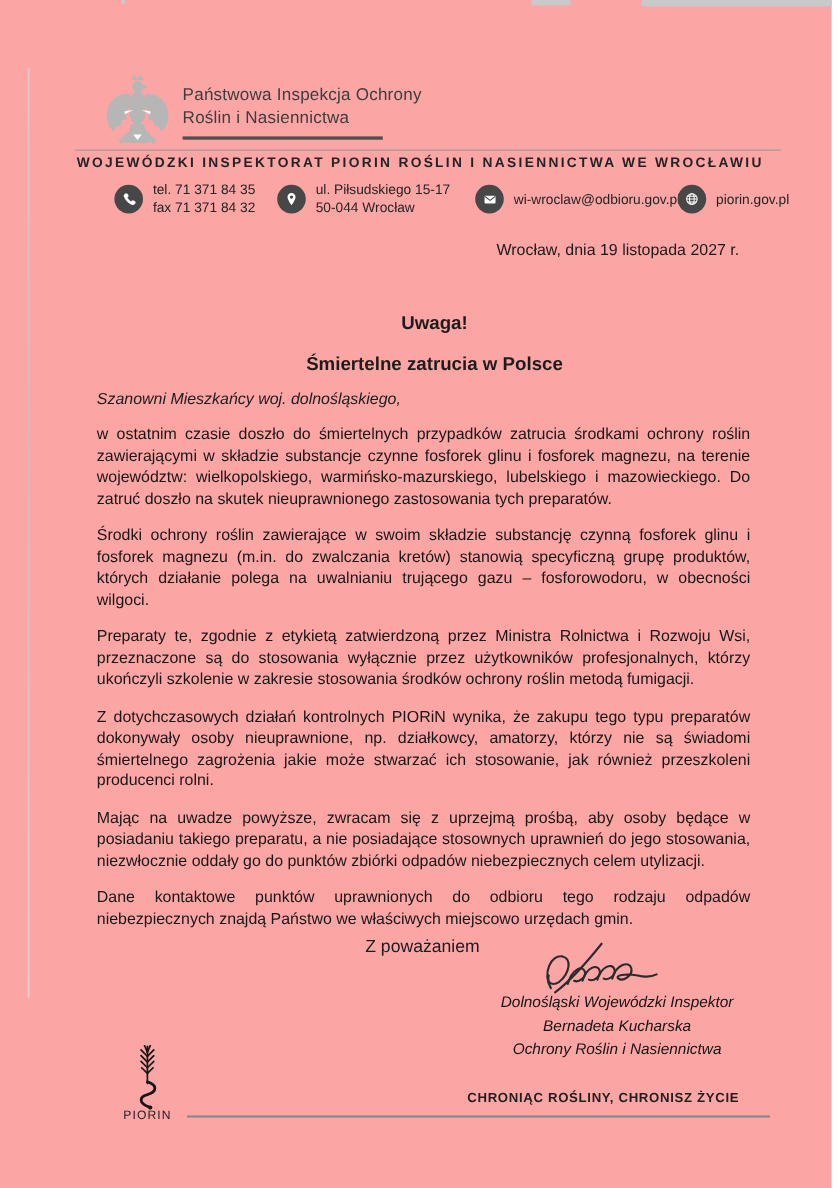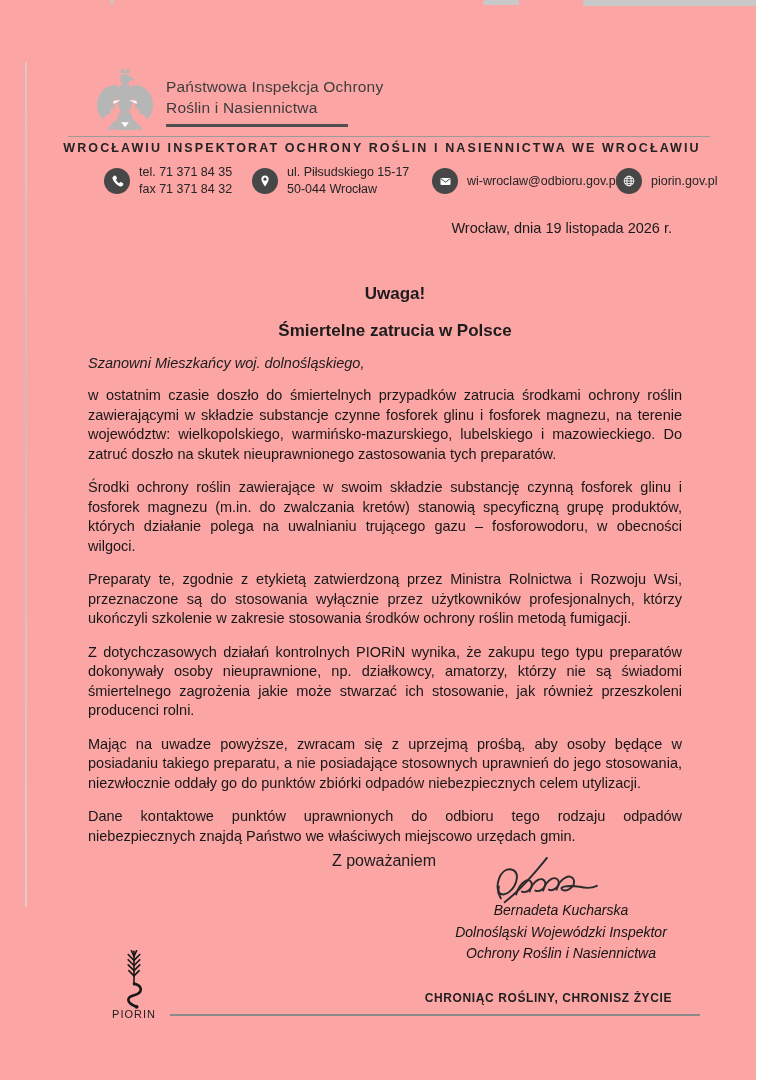--- a/index.html
+++ b/index.html
@@ -113,21 +113,21 @@
       <path d="M28,58 l8,0 -4,5 z"></path>
     </g>
   </svg>
   <div class="org-name">
     <div>Państwowa Inspekcja Ochrony</div>
     <div>Roślin i Nasiennictwa</div>
   </div>
   <div class="logo-underline"></div>
   <div class="thin-rule"></div>
 
-  <div class="office-banner">WROCŁAWIU INSPEKTORAT OCHRONY ROŚLIN I NASIENNICTWA WE WROCŁAWIU</div>
+  <div class="office-banner">WOJEWÓDZKI INSPEKTORAT PIORIN ROŚLIN I NASIENNICTWA WE WROCŁAWIU</div>
 
   <div class="contact-group g-phone">
     <span class="icon-circle">
       <svg width="15" height="15" viewBox="0 0 24 24">
           <path fill="#ffffff" d="M6.5,3 C7.5,2.2 9,2.5 9.6,3.6 L10.8,5.7 C11.3,6.6 11,7.7 10.2,8.3 L9.3,9 C10.2,11 12.9,13.7 14.9,14.6 L15.6,13.7 C16.2,12.9 17.3,12.6 18.2,13.1 L20.3,14.3 C21.4,14.9 21.7,16.4 20.9,17.4 L19.8,18.8 C19,19.8 17.7,20.2 16.5,19.8 C11.3,18 6,12.7 4.1,7.4 C3.7,6.2 4.1,4.9 5.1,4.1 Z"></path>
         </svg>
     </span>
     <div class="contact-text">
       <div>tel. 71 371 84 35</div>
       <div>fax 71 371 84 32</div>
@@ -163,21 +163,21 @@
           <circle cx="12" cy="12" r="7.2"></circle>
           <ellipse cx="12" cy="12" rx="3.2" ry="7.2"></ellipse>
           <line x1="4.8" y1="12" x2="19.2" y2="12"></line>
           <line x1="5.8" y1="8" x2="18.2" y2="8"></line>
           <line x1="5.8" y1="16" x2="18.2" y2="16"></line>
         </svg>
     </span>
     <div class="contact-text single">piorin.gov.pl</div>
   </div>
 
-  <div class="dateline">Wrocław, dnia 19 listopada 2026 r.</div>
+  <div class="dateline">Wrocław, dnia 19 listopada 2027 r.</div>
 
   <div class="title1">Uwaga!</div>
   <div class="title2">Śmiertelne zatrucia w Polsce</div>
 
   <div class="salutation">Szanowni Mieszkańcy woj. dolnośląskiego,</div>
   <div class="body-copy">
     <p>w ostatnim czasie doszło do śmiertelnych przypadków zatrucia środkami ochrony roślin zawierającymi w składzie substancje czynne fosforek glinu i fosforek magnezu, na terenie województw: wielkopolskiego, warmińsko-mazurskiego, lubelskiego i mazowieckiego. Do zatruć doszło na skutek nieuprawnionego zastosowania tych preparatów.</p>
     <p>Środki ochrony roślin zawierające w swoim składzie substancję czynną fosforek glinu i fosforek magnezu (m.in. do zwalczania kretów) stanowią specyficzną grupę produktów, których działanie polega na uwalnianiu trującego gazu – fosforowodoru, w obecności wilgoci.</p>
     <p>Preparaty te, zgodnie z etykietą zatwierdzoną przez Ministra Rolnictwa i Rozwoju Wsi, przeznaczone są do stosowania wyłącznie przez użytkowników profesjonalnych, którzy ukończyli szkolenie w zakresie stosowania środków ochrony roślin metodą fumigacji.</p>
     <p>Z dotychczasowych działań kontrolnych PIORiN wynika, że zakupu tego typu preparatów dokonywały osoby nieuprawnione, np. działkowcy, amatorzy, którzy nie są świadomi śmiertelnego zagrożenia jakie może stwarzać ich stosowanie, jak również przeszkoleni producenci rolni.</p>
@@ -190,22 +190,22 @@
     <g fill="none" stroke="#2b2b2b" stroke-width="2" stroke-linecap="round">
       <path d="M62,2 C54,12 34,36 18,48"></path>
       <path d="M14,44 C6,30 14,12 25,14 C34,16 32,30 22,38 C16,42 10,40 12,32"></path>
       <path d="M30,40 C34,26 44,22 46,28 C48,34 40,39 36,37"></path>
       <path d="M44,37 C48,24 58,21 60,27 C62,33 54,38 50,36"></path>
       <path d="M58,36 C62,23 72,20 74,26 C76,32 68,37 64,35"></path>
       <path d="M72,35 C76,21 88,18 90,25 C92,32 82,38 78,35 C74,32 84,30 96,32 C104,34 110,33 114,31"></path>
     </g>
   </svg>
   <div class="signer-block">
+    <div>Dolnośląski Wojewódzki Inspektor</div>
     <div>Bernadeta Kucharska</div>
-    <div>Dolnośląski Wojewódzki Inspektor</div>
     <div>Ochrony Roślin i Nasiennictwa</div>
   </div>
 
   <svg class="wheat-logo" viewBox="0 0 44 96">
     <g fill="none" stroke="#161616" stroke-width="2.4" stroke-linecap="round">
       <line x1="22" y1="2" x2="22" y2="54"></line>
       <line x1="22" y1="10" x2="18" y2="1"></line>
       <line x1="22" y1="10" x2="26" y2="1"></line>
       <path d="M22,16 L13,7"></path>
         <path d="M22,16 L31,7"></path>

